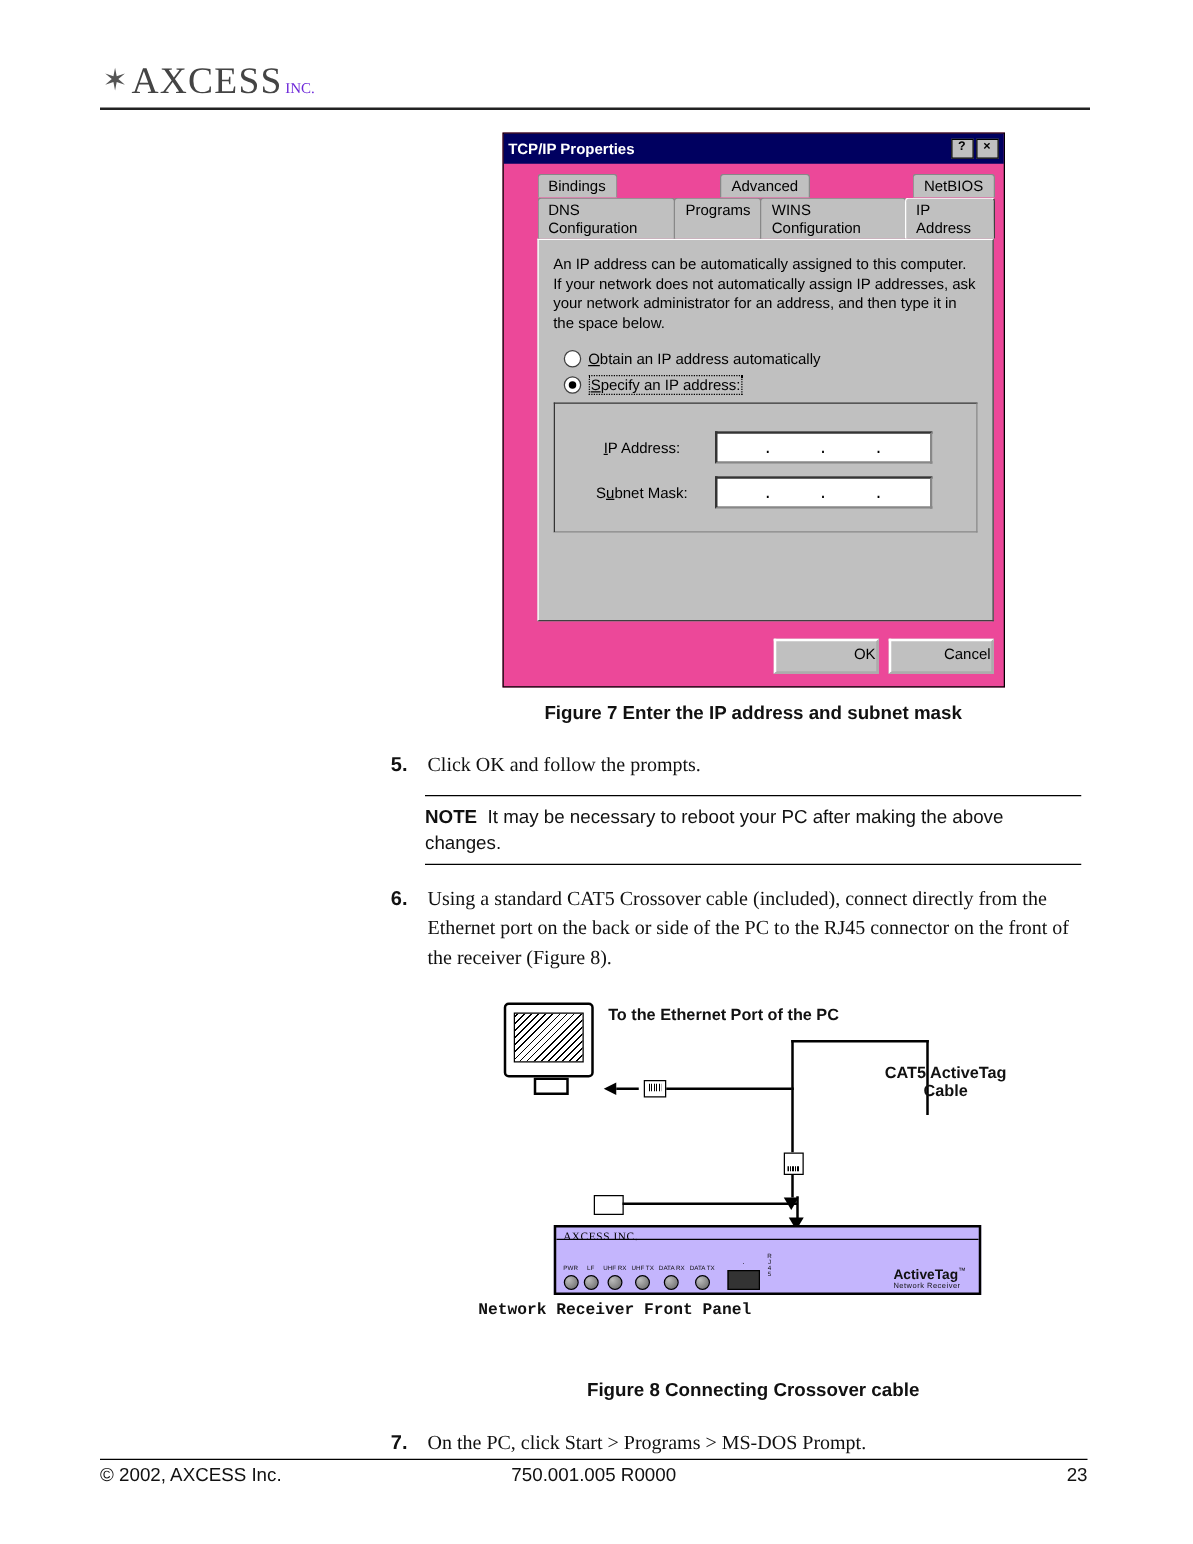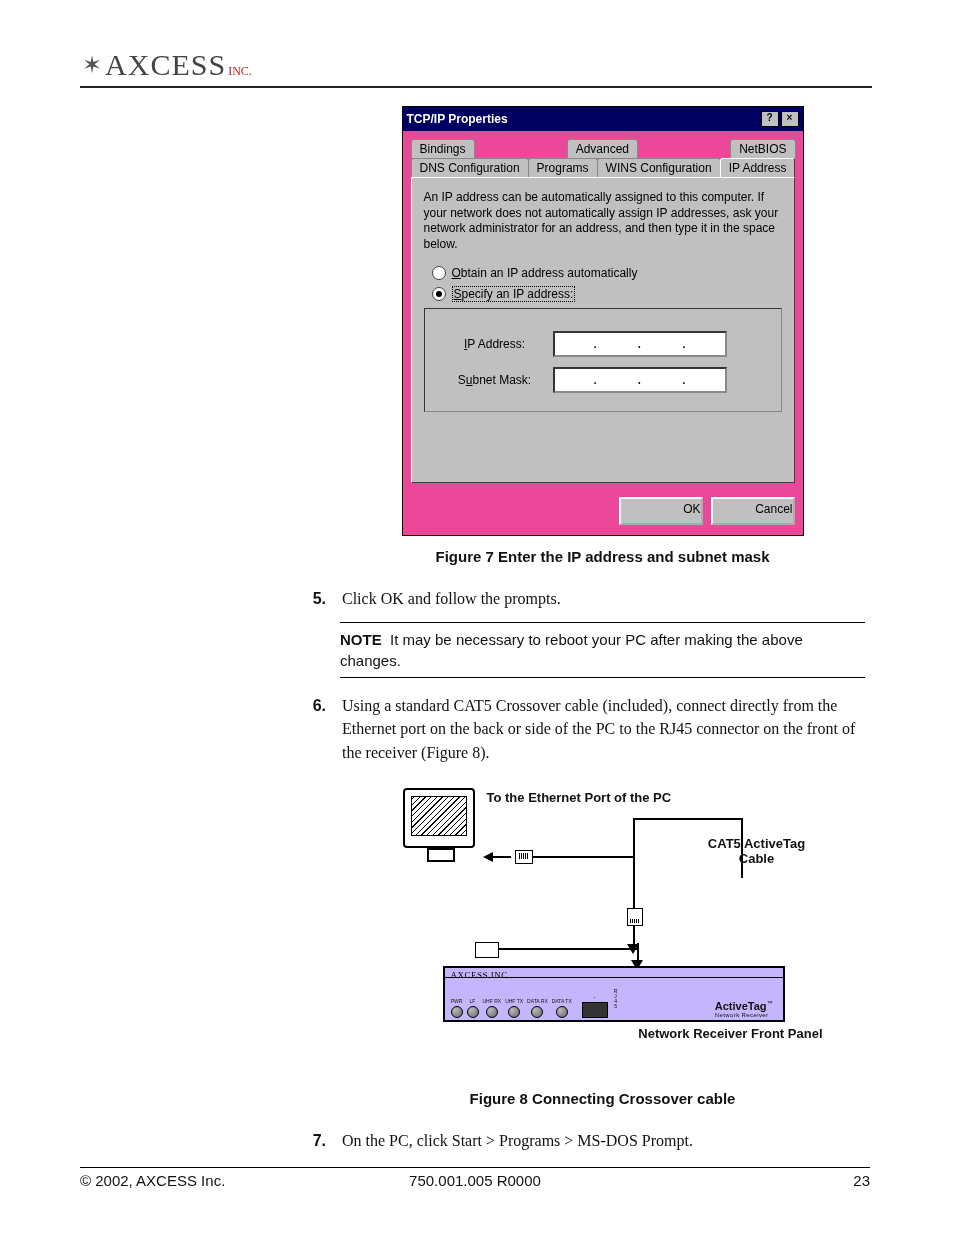--- a/index.html
+++ b/index.html
@@ -30,21 +30,21 @@
     font-size: 24px;
     display: inline-block;
     transform: translateY(-2px);
     margin-right: 2px;
     color: #555;
   }
   .header-logo .inc {
     font-size: 12px;
     letter-spacing: 0;
     margin-left: 2px;
-    color: #b91c1c;
+    color: #6d28d9;
   }
   .content-col {
     margin-left: 260px;
     width: 525px;
   }
 
   
   .win98-dialog {
     width: 400px;
     margin: 18px auto 8px auto;
@@ -73,20 +73,21 @@
     height: 14px;
     background: #c0c0c0;
     border: 1px solid #000;
     font-size: 10px;
     line-height: 12px;
     text-align: center;
     color: #000;
   }
   .dlg-body {
     padding: 8px;
+    margin-left: 19px;
   }
   .tabs-row {
     display: flex;
     font-size: 12px;
   }
   .tabs-row .tab {
     border: 1px solid #888;
     border-bottom: none;
     background: #c0c0c0;
     padding: 2px 8px;
@@ -364,23 +365,23 @@
   .rec-right .bname {
     font-weight: bold; font-size: 11px;
     display: inline-block;
   }
   .rec-right .tm { font-size: 6px; vertical-align: top; }
   .rec-right .sub {
     font-size: 6px; display:block; letter-spacing:0.4px;
   }
   .front-panel-cap {
     position: absolute; left: 0; right: 0; top: 248px;
-    text-align: right;
+    text-align: left;
     font-weight: bold;
-    font-family: Liberation Sans, sans-serif;
+    font-family: Liberation Mono, monospace;
     font-size: 13px;
   }
 
   .footer {
     position: absolute;
     left: 80px; bottom: 46px;
     width: 790px;
     border-top: 1px solid #000;
     padding-top: 4px;
     font-family: Arial, Helvetica, sans-serif;

